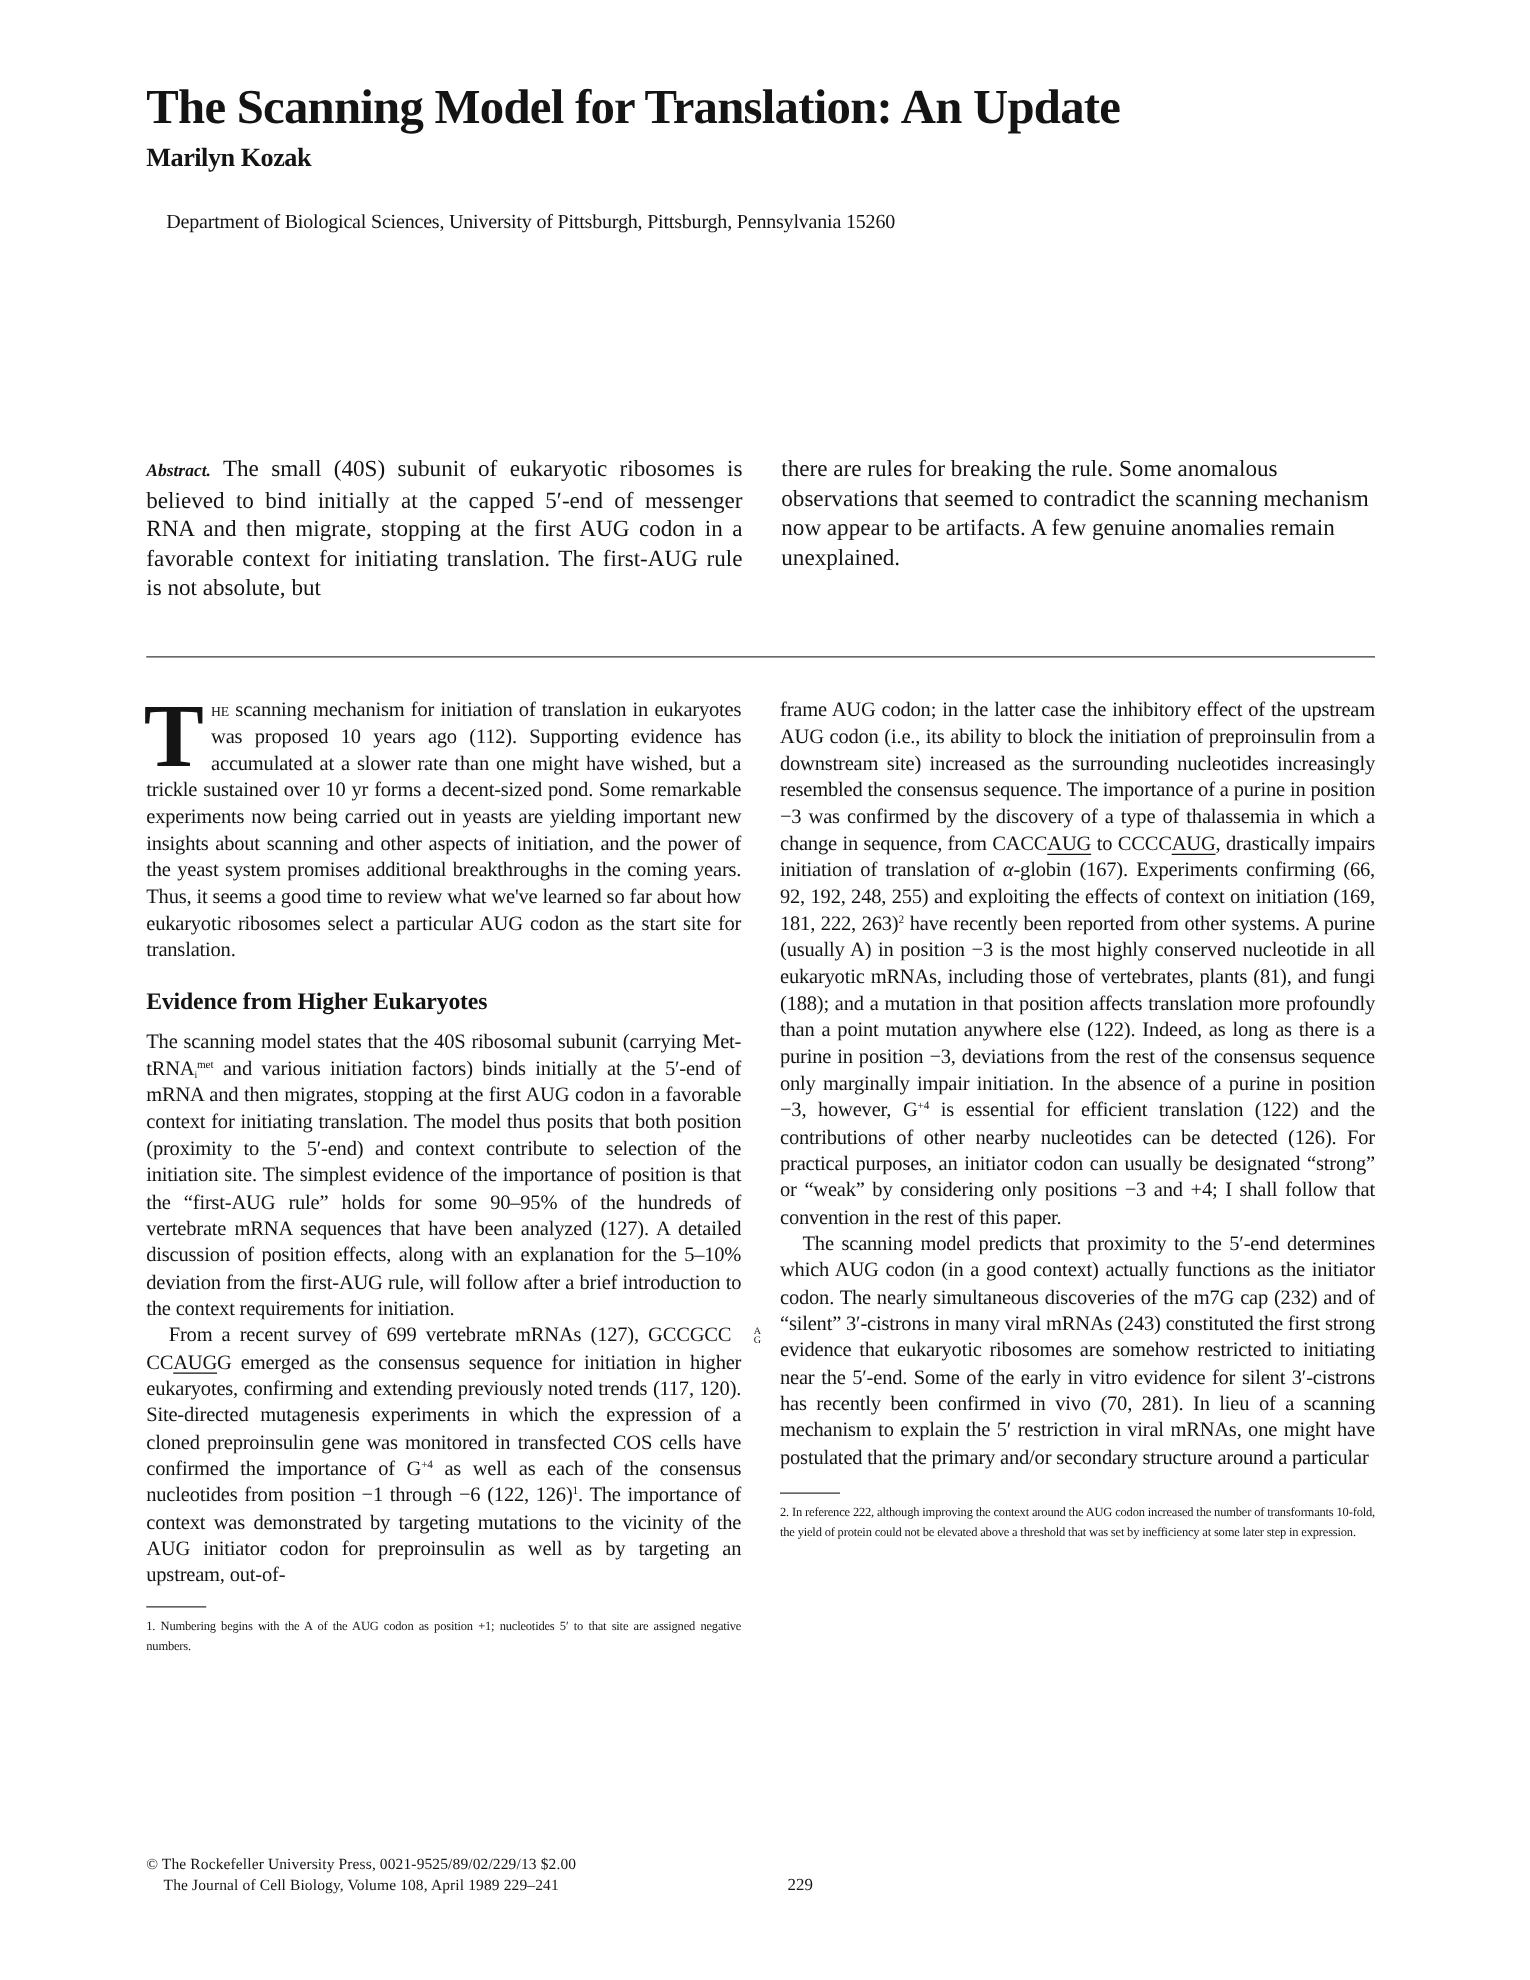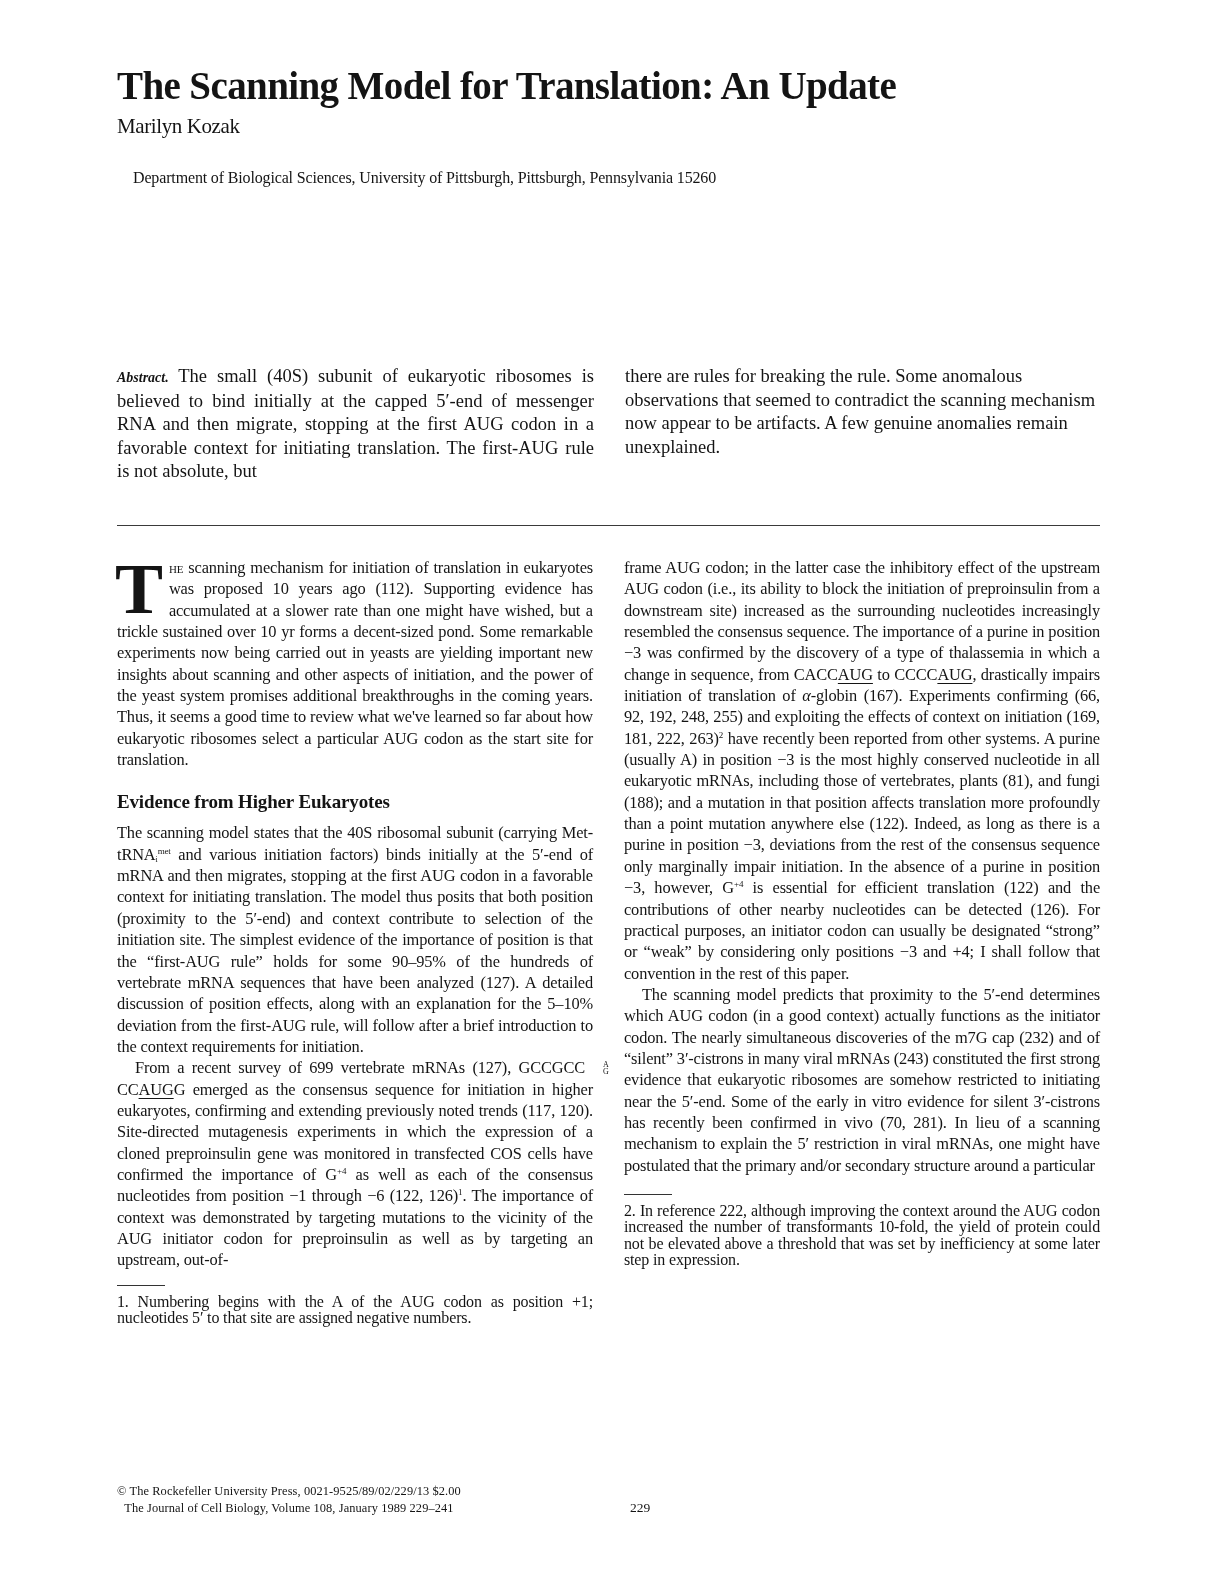--- a/index.html
+++ b/index.html
@@ -6,21 +6,21 @@
   body {
     width: 1224px; height: 1584px; position: relative; overflow: hidden;
     font-family: "Liberation Serif", "DejaVu Serif", serif; color: #141414;
   }
   .title {
     position: absolute; left: 117px; top: 66px; margin: 0;
     font-size: 39px; font-weight: bold; letter-spacing: -0.6px; line-height: 40px;
   }
   .author {
     position: absolute; left: 117px; top: 112px; margin: 0;
-    font-size: 21px; font-weight: normal; letter-spacing: -0.4px; line-height: 28px;
+    font-size: 21px; font-weight: bold; letter-spacing: -0.4px; line-height: 28px;
   }
   .affil {
     position: absolute; left: 117px; top: 151px; margin: 16px;
     font-size: 16px; line-height: 22px; letter-spacing: -0.15px; text-align: right;
   }
   .abstract {
     position: absolute; left: 117px; top: 365px; width: 983px;
     display: flex; justify-content: space-between;
     font-size: 18.5px; line-height: 23.6px;
   }
@@ -54,21 +54,21 @@
   .u { text-decoration: underline; text-underline-offset: 3px; }
   .purine {
     display: inline-block; position: relative; width: 8px; height: 14px;
     vertical-align: -1px; font-size: 8px; line-height: 7px; text-align: center;
   }
   .purine span { display: block; }
   .footnote-rule {
     width: 48px; border-top: 1px solid #333; margin: 14px 0 8px 0;
   }
   .footnote {
-    font-size: 16px; line-height: 16.5px; text-align: justify; margin: 0;
+    font-size: 10px; line-height: 16.5px; text-align: justify; margin: 0;
   }
   .footer {
     position: absolute; left: 117px; top: 1483px;
     font-size: 12.4px; line-height: 16.5px; letter-spacing: 0.1px; text-align: center;
   }
   .footer div { white-space: nowrap; }
   .page-num {
     position: absolute; left: 630px; top: 1499px; font-size: 13.5px; line-height: 17px;
   }
   .em { font-style: italic; }
@@ -116,15 +116,15 @@
   </p>
 
   <p class="indent">The scanning model predicts that proximity to the 5′-end determines which AUG codon (in a good context) actually functions as the initiator codon. The nearly simultaneous discoveries of the m7G cap (232) and of “silent” 3′-cistrons in many viral mRNAs (243) constituted the first strong evidence that eukaryotic ribosomes are somehow restricted to initiating near the 5′-end. Some of the early in vitro evidence for silent 3′-cistrons has recently been confirmed in vivo (70, 281). In lieu of a scanning mechanism to explain the 5′ restriction in viral mRNAs, one might have postulated that the primary and/or secondary structure around a particular</p>
 
   <div class="footnote-rule" style="margin-top:18px"></div>
   <p class="footnote">2. In reference 222, although improving the context around the AUG codon increased the number of transformants 10-fold, the yield of protein could not be elevated above a threshold that was set by inefficiency at some later step in expression.</p>
 </div>
 
 <div class="footer">
   <div>© The Rockefeller University Press, 0021-9525/89/02/229/13 $2.00</div>
-  <div>The Journal of Cell Biology, Volume 108, January 1989 229–241</div>
+  <div>The Journal of Cell Biology, Volume 108, April 1989 229–241</div>
 </div>
 <div class="page-num">229</div>
 
 </body></html>

